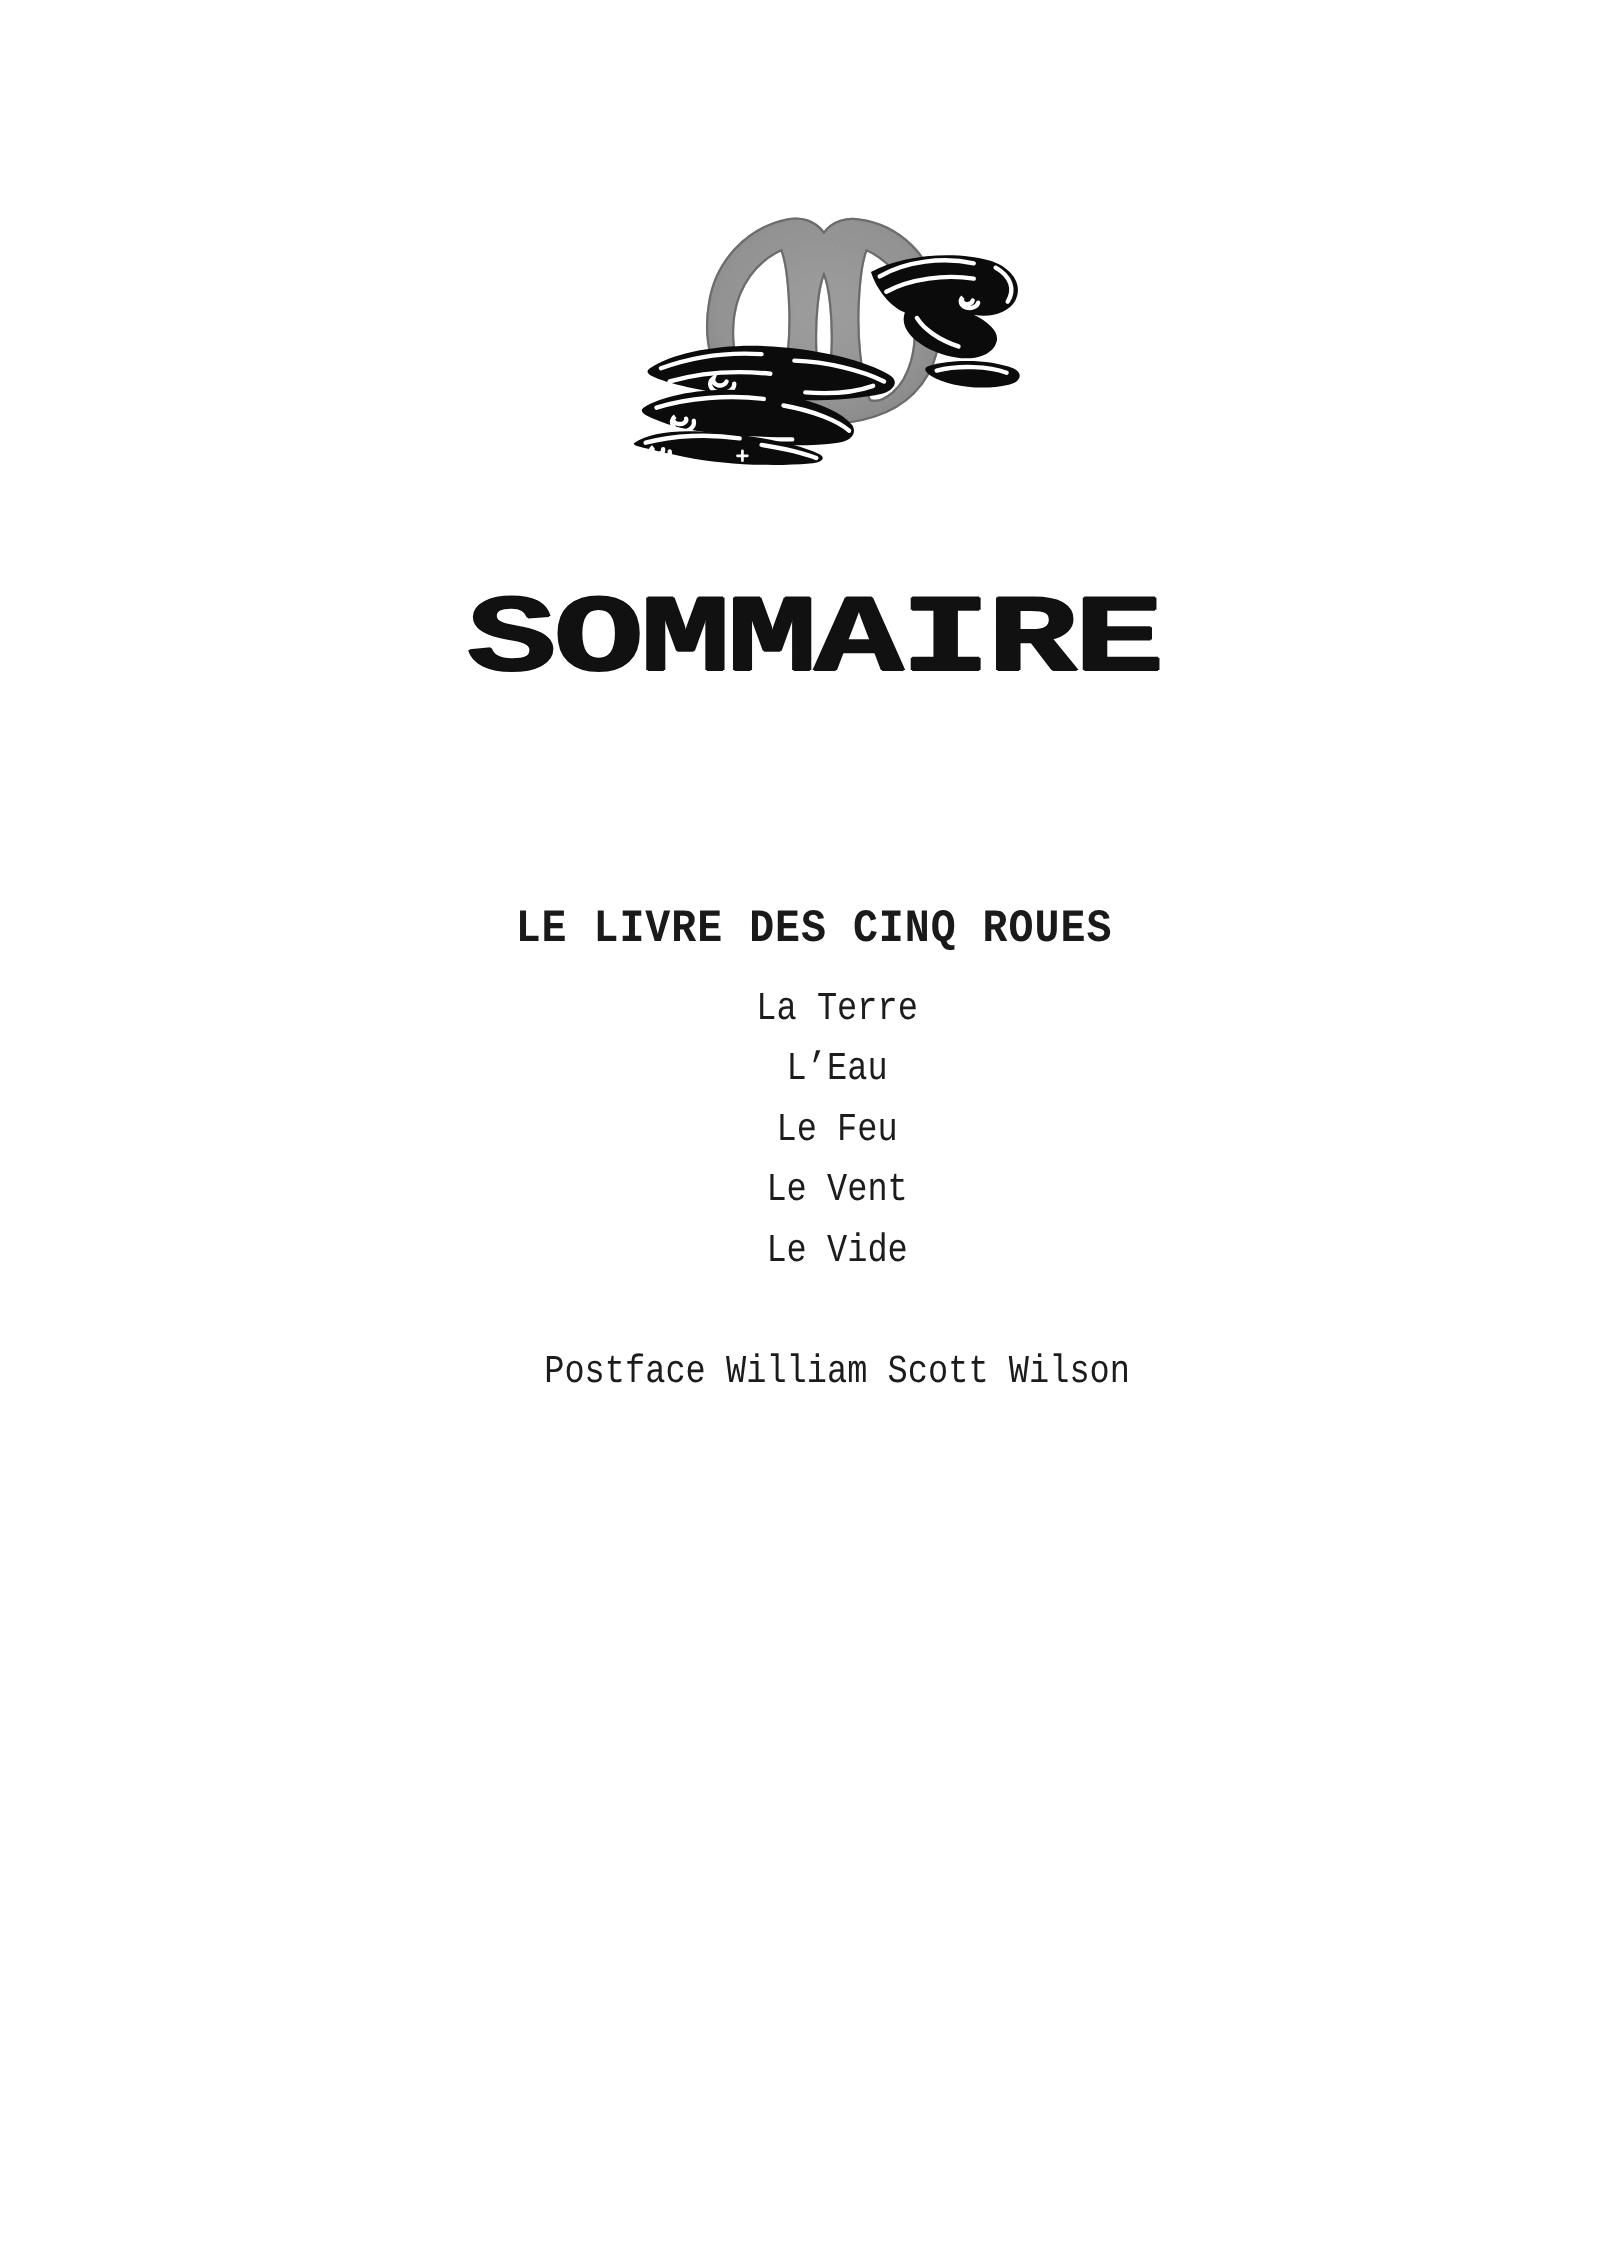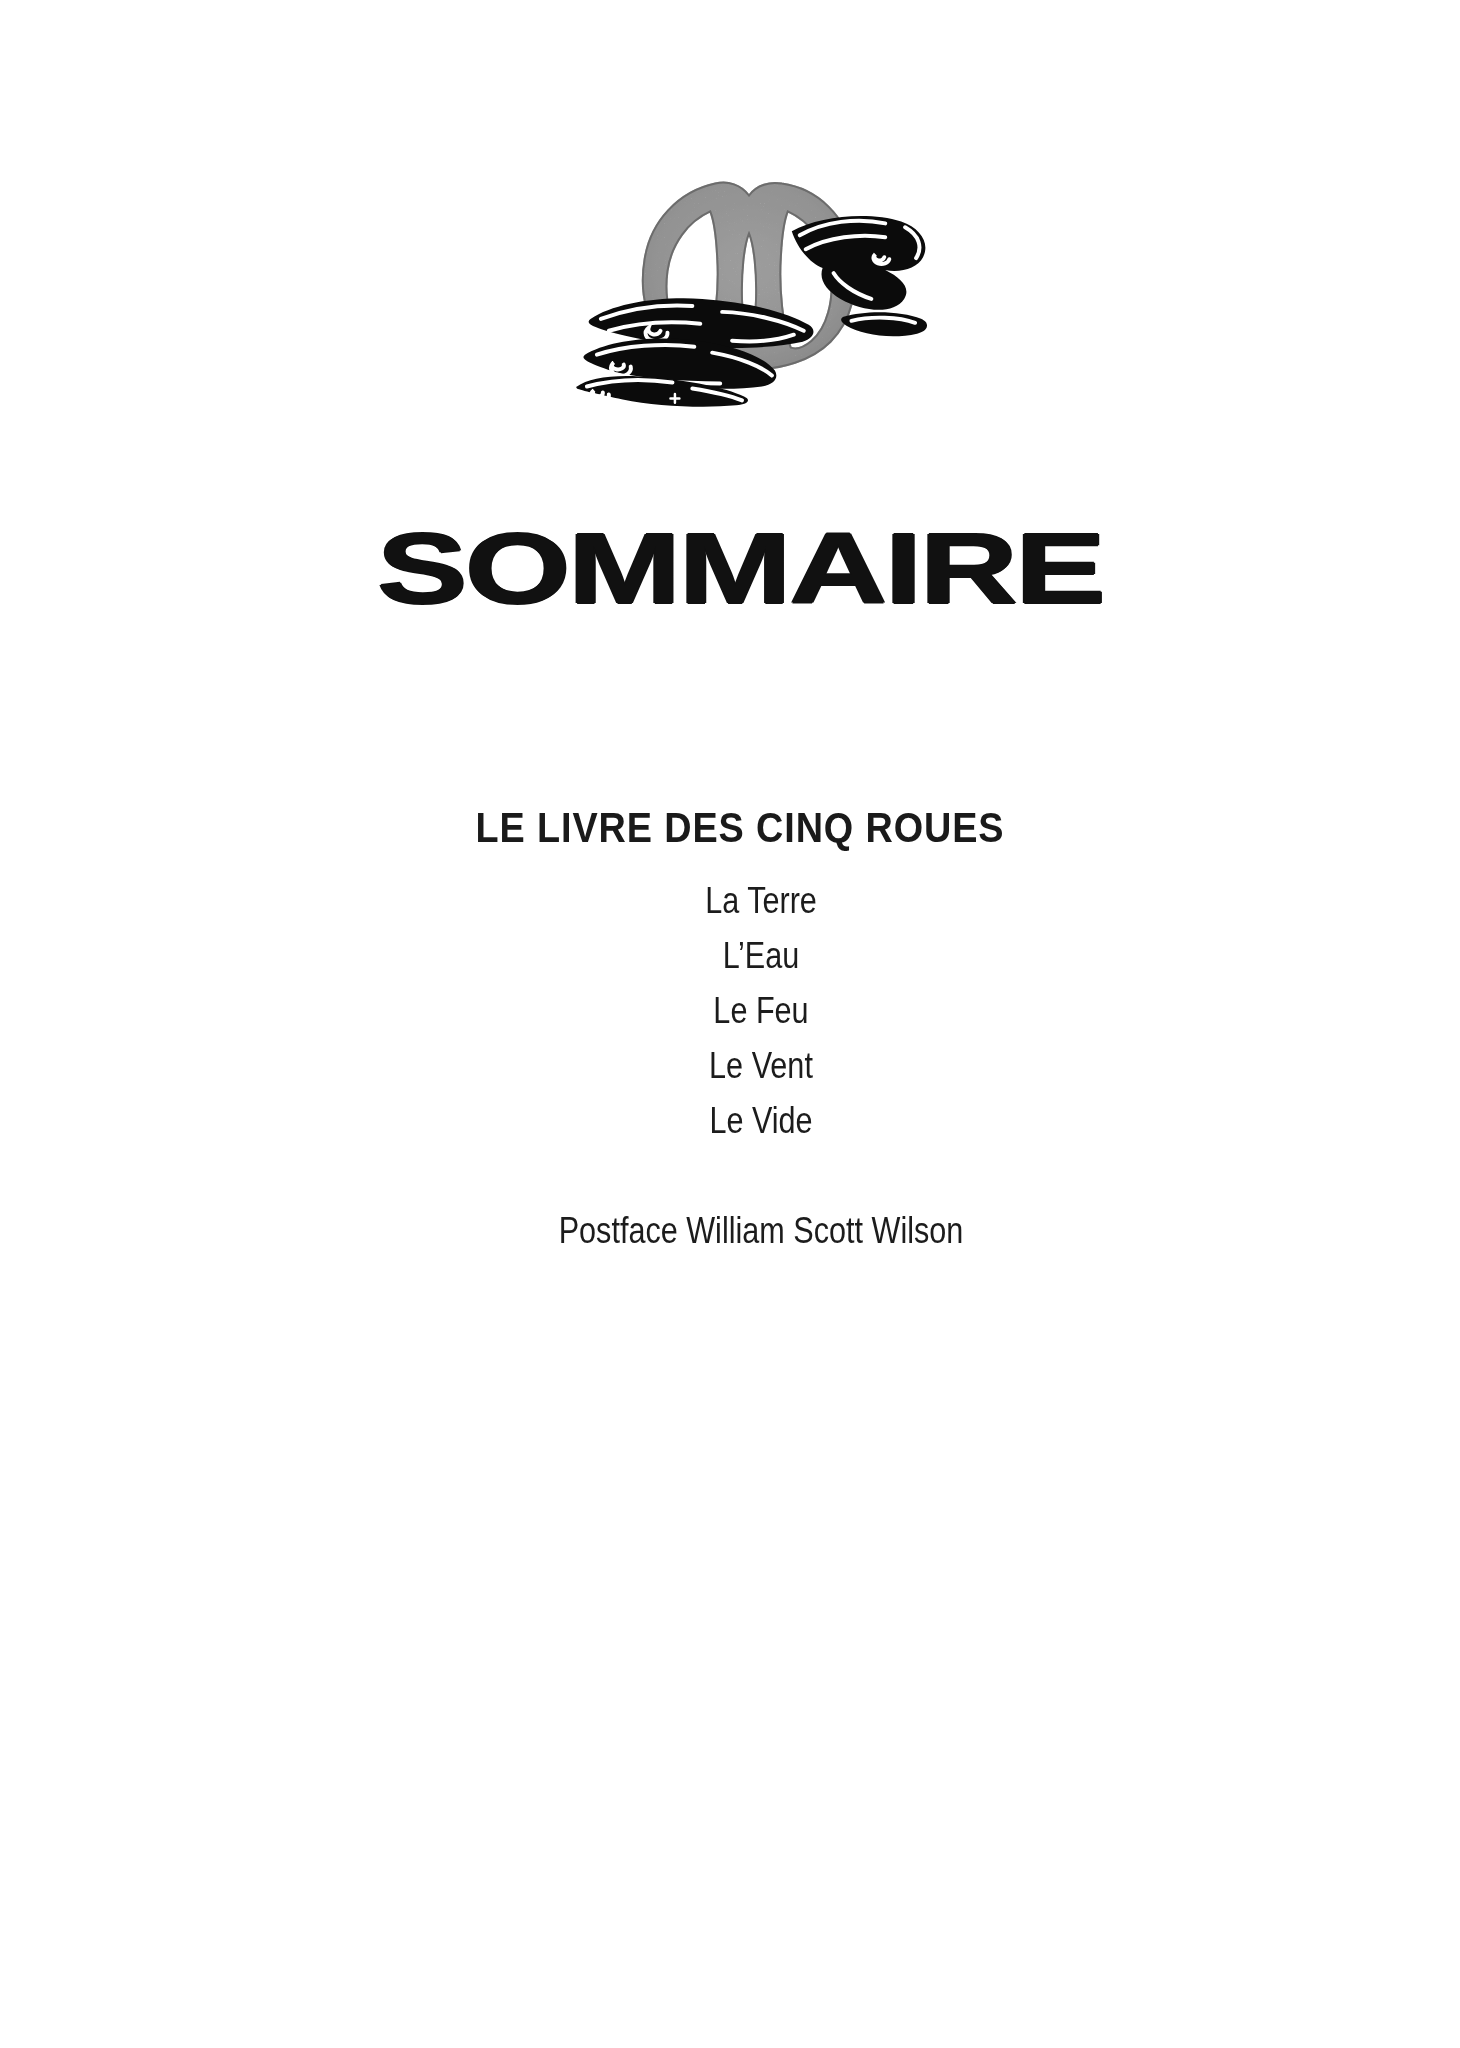--- a/index.html
+++ b/index.html
@@ -1,24 +1,24 @@
 <!DOCTYPE html>
 <html lang="fr" style="--page-bg: #ffffff; --ink: #161616; --metal-outline: #6a6a6a; --cloud: #0b0b0b; --swirl: #ffffff;"><head>
 <meta charset="utf-8">
 <title>Sommaire</title>
 <style>
   html, body { margin: 0; padding: 0; background: #ffffff; }
   .page {
     position: relative;
     width: 1460px;
     height: 2020px;
-    margin: 0 auto;
+    margin: 16px auto;
     background: var(--page-bg, #ffffff);
     overflow: hidden;
-    font-family: Liberation Sans, sans-serif;
+    font-family: Liberation Mono, monospace;
     color: var(--ink, #161616);
   }
   .emblem {
     position: absolute;
     left: 573px;
     top: 171px;
     width: 358px;
     height: 236px;
     margin: 0;
   }

